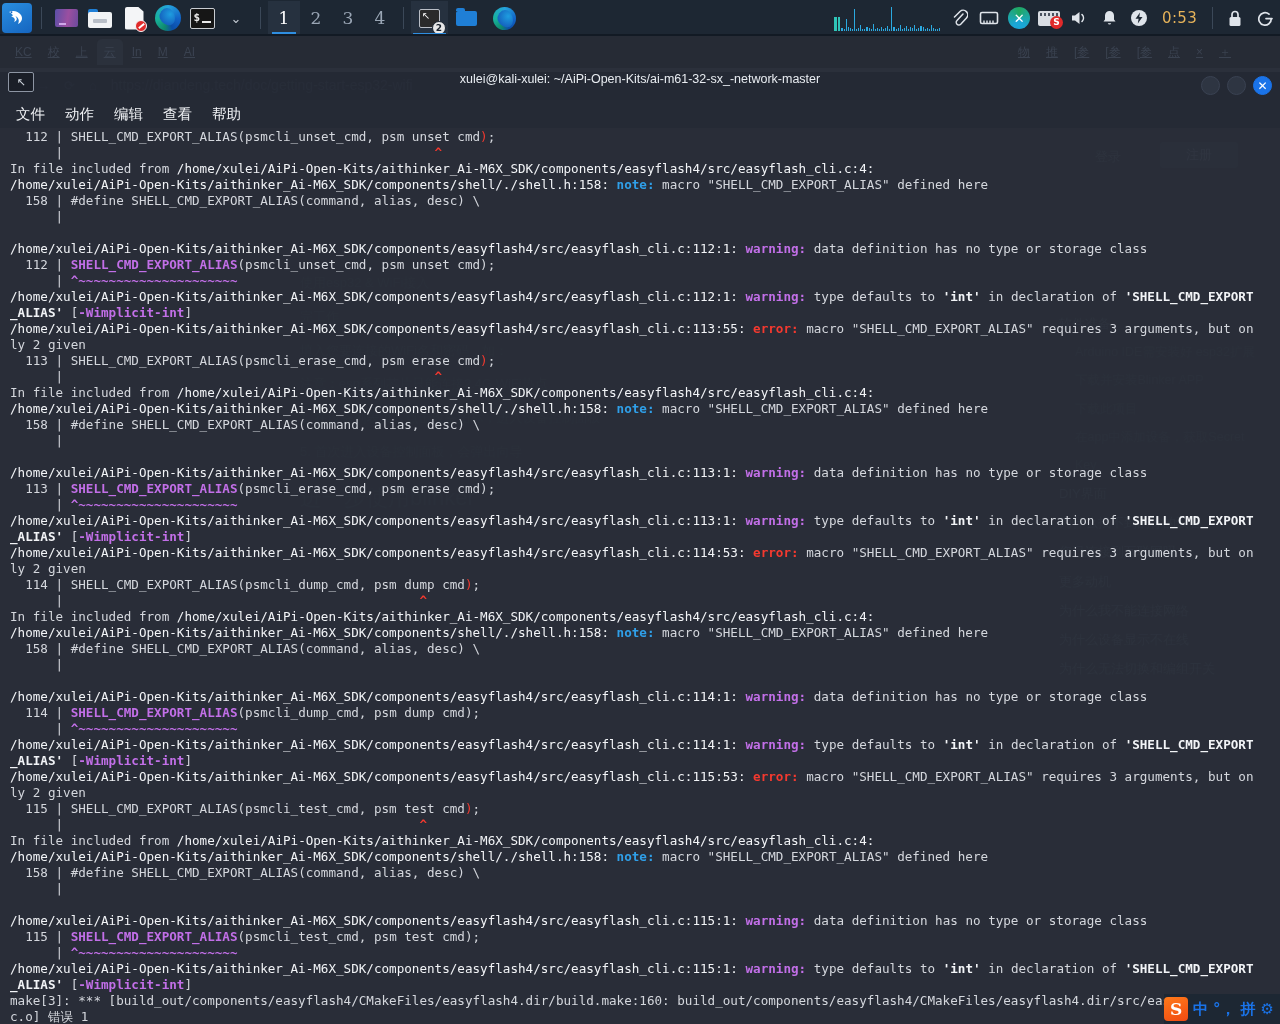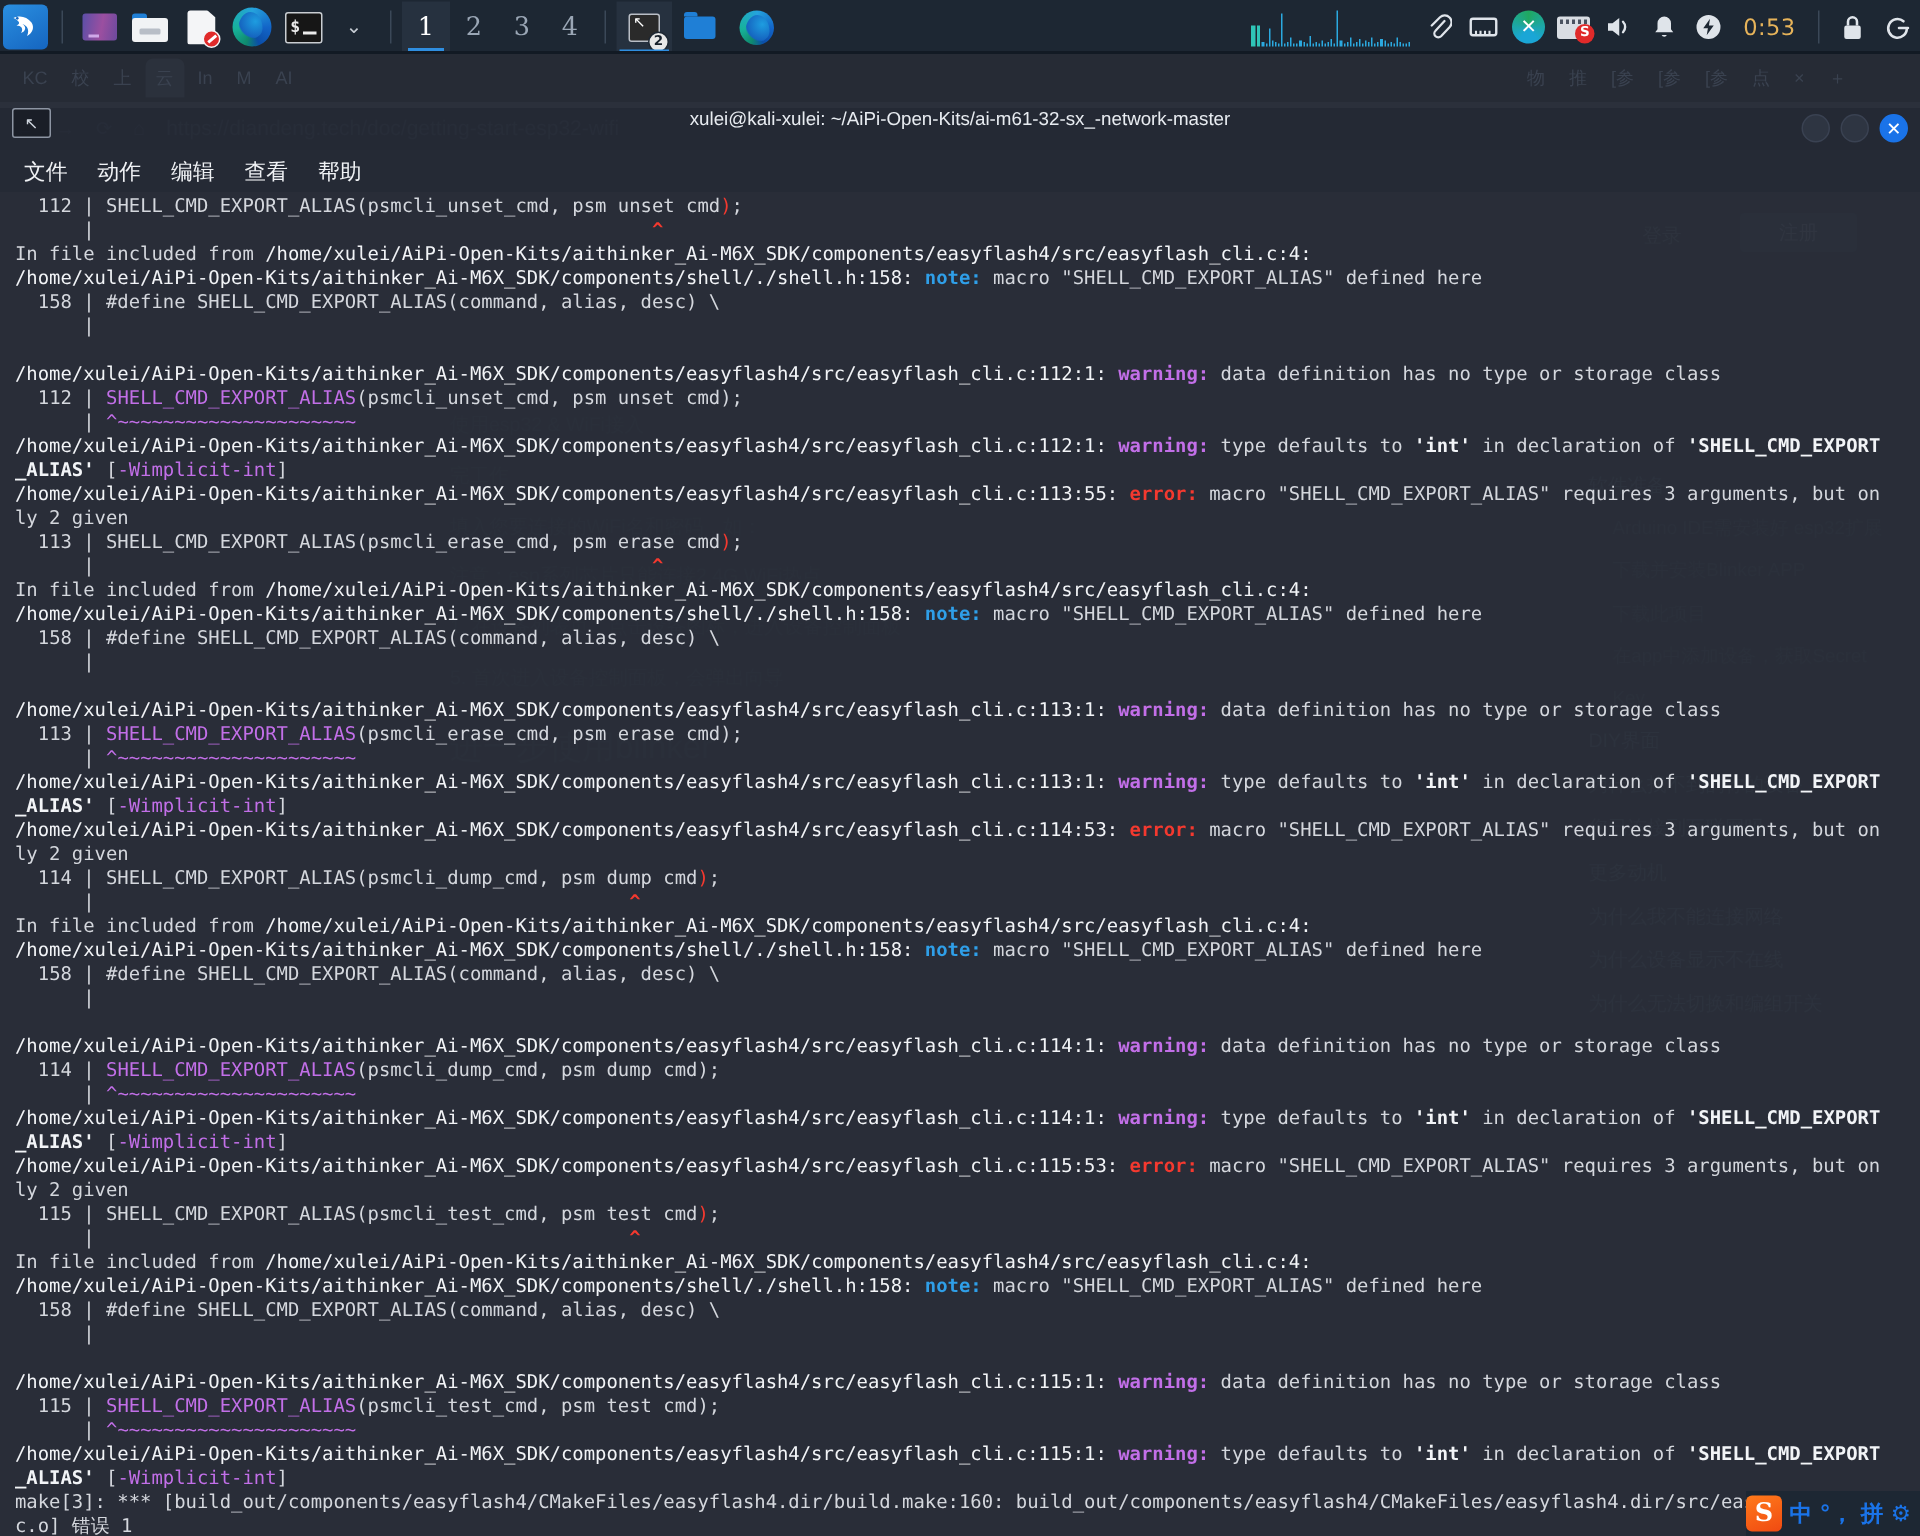--- a/index.html
+++ b/index.html
@@ -211,21 +211,21 @@
     font-family: "Liberation Sans", sans-serif;
   }
   .ghost-tabbar {
     position: absolute; top: 0; left: 0; width: 1280px; height: 32px;
     background: #262b35;
     display: flex; align-items: center; padding-left: 8px; gap: 2px;
     color: #39404d; font-size: 12px;
   }
   .ghost-tab {
     display: flex; align-items: center; gap: 4px;
-    padding: 0 7px; height: 26px; color: #3a4250; font-size: 12px;
+    padding: 0 7px; height: 26px; color: #3a4250; font-size: 12px; text-decoration: underline;
   }
   .ghost-tab.sel { background: #2b313c; border-radius: 5px 5px 0 0; }
   .ghost-urlbar {
     position: absolute; top: 34px; left: 0; width: 1280px; height: 30px;
     display: flex; align-items: center; gap: 14px; padding-left: 10px;
     color: #363d4a; font-size: 13px;
   }
   .ghost-body { position: absolute; top: 70px; left: 0; width: 1280px; }
   .ghost-panel {
     position: absolute; right: 0; top: 0; width: 235px;
@@ -303,21 +303,21 @@
     white-space: pre-wrap;
     word-break: break-all;
     color: #d4d7dd;
     padding-top: 1px;
   }
   #term-text .ln { display: block; min-height: 16px; }
   .c-path   { color: #f2f4f7; font-weight: normal; }
   .c-warn   { color: #c26fe8; font-weight: bold; }
   .c-err    { color: #f4392f; font-weight: bold; }
   .c-note   { color: #2f9fe8; font-weight: bold; }
-  .c-mag    { color: #c26fe8; font-weight: normal; }
+  .c-mag    { color: #c26fe8; font-weight: bold; }
   .c-bold   { color: #f2f4f7; font-weight: bold; }
   .c-norm   { color: #d4d7dd; }
   .c-red    { color: #f4392f; }
   .c-caret  { color: #f4392f; font-weight: bold; }
 
   
   #ime {
     position: absolute; right: 0; bottom: 0;
     height: 30px; display: flex; align-items: center;
     background: #1d2733; padding: 0 6px 0 0; gap: 5px;

